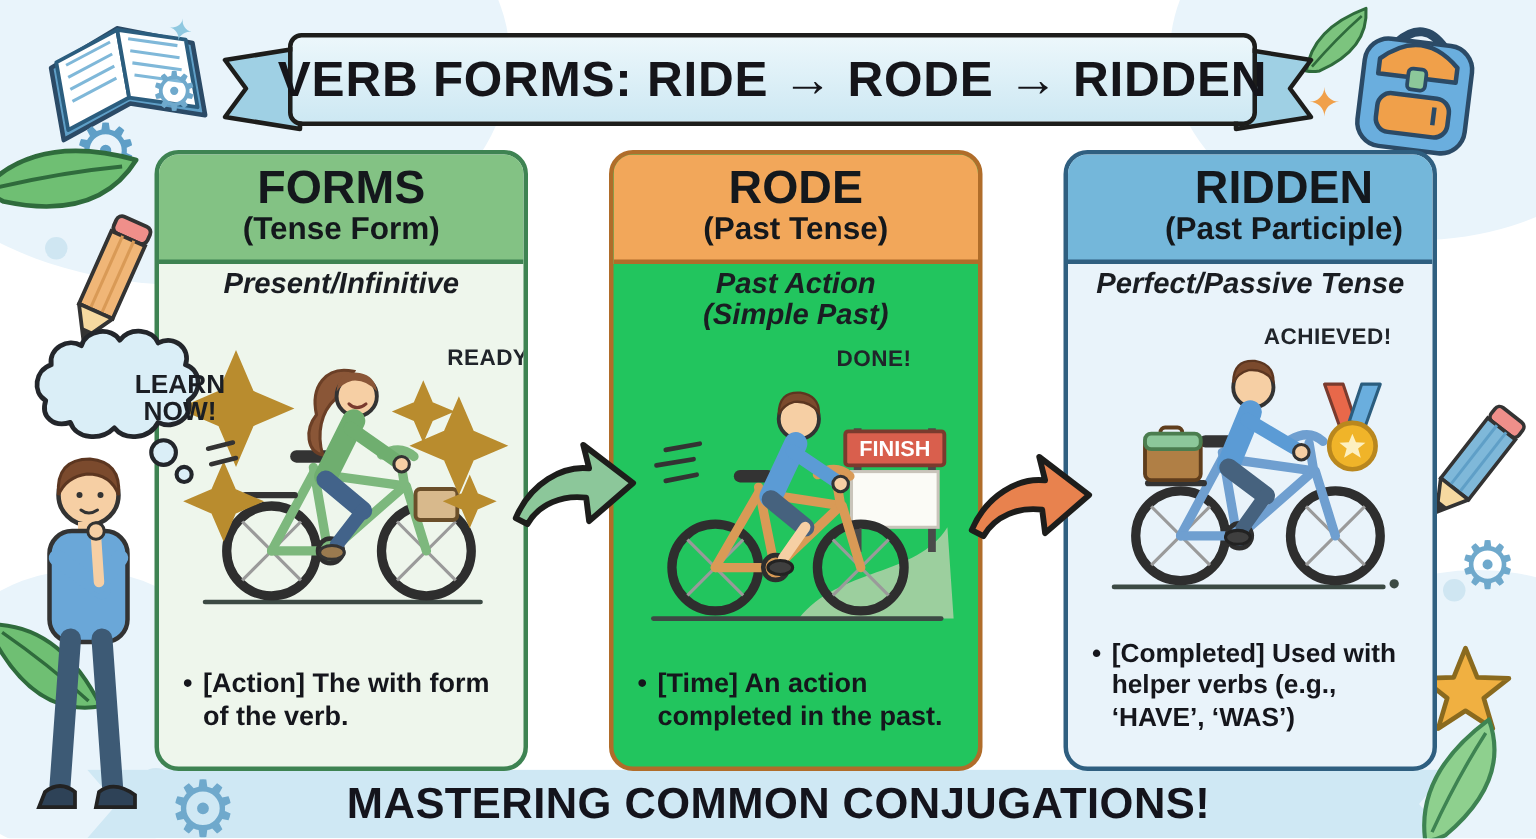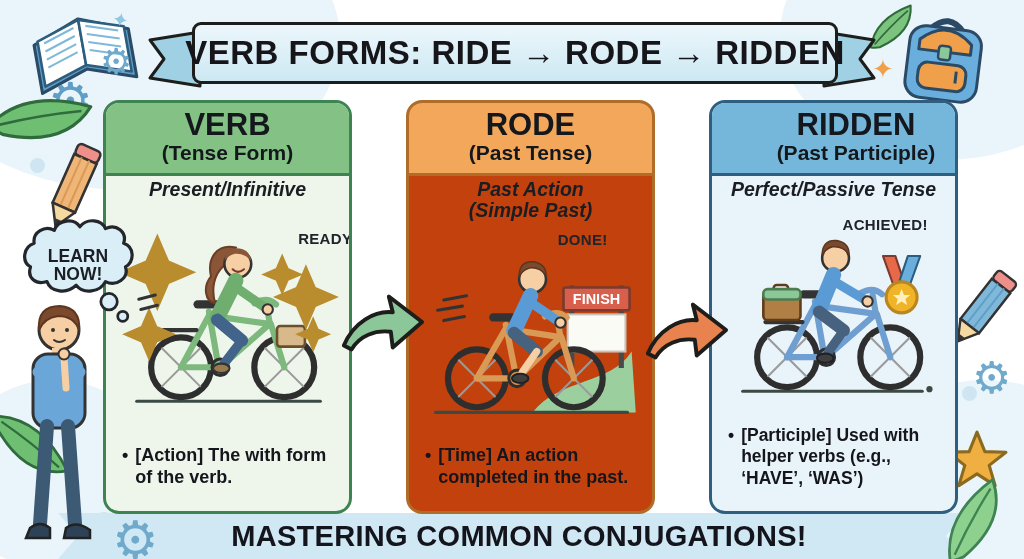--- a/index.html
+++ b/index.html
@@ -25,34 +25,34 @@
   .card-form{font-size:21px;font-weight:700;line-height:1.1;color:#14181c;}
   .card-body{flex:1;display:flex;flex-direction:column;align-items:center;padding:0 8px 12px;}
   .card-sub{font-style:italic;font-weight:700;font-size:19.5px;text-align:center;line-height:1.12;color:#1a1d22;margin-top:3px;}
   .scene{position:relative;width:100%;height:176px;margin-top:0;flex:1;}
   .scene svg{position:absolute;inset:0;width:100%;height:100%;}
   .scene-label{position:absolute;font-weight:700;font-size:15px;color:#20242a;letter-spacing:.3px;white-space:nowrap;}
   .card-bullet{display:flex;gap:7px;align-self:stretch;padding:0 8px;margin:2px 0 10px;
     font-weight:700;font-size:18px;line-height:1.22;color:#15161c;text-align:left;}
   .card-green{left:103px;border-color:#3e8352;background:#eef6ec;}
   .card-green .card-header{background:#83c284;border-color:#3e8352;}
-  .card-orange{left:406px;border-color:#b06d2a;background:#c2410c;}
+  .card-orange{left:406px;border-color:#b06d2a;background:#22c55e;}
   .card-orange .card-header{background:#f2a75a;border-color:#b06d2a;}
   .card-orange .card-sub{max-width:160px;}
   .card-blue{left:709px;border-color:#2f5f80;background:#e9f3fa;}
   .card-blue .card-header{background:#74b7da;border-color:#2f5f80;padding-left:47px;}
   .card-blue .card-bullet{font-size:17.5px;}
 
   .flow-arrow{position:absolute;z-index:8;}
 
   
   .bubble{position:absolute;left:14px;top:214px;width:128px;height:116px;z-index:9;}
   .bubble-text{position:absolute;left:14px;top:22px;width:100px;height:58px;display:flex;
     align-items:center;justify-content:center;text-align:center;font-weight:700;font-size:17.5px;
-    line-height:1.05;color:#1b1e24;}
+    line-height:1.05;color:#1b1e24;padding-left:42px;}
   .person{position:absolute;left:6px;top:292px;width:106px;height:262px;z-index:9;}
 
   
   .footer{position:absolute;left:58px;top:513px;width:908px;height:46px;background:#cfe8f4;
     clip-path:polygon(0 0,100% 0,97.8% 50%,100% 100%,0 100%,2.2% 50%);
     display:flex;align-items:center;justify-content:center;z-index:4;}
   .footer-text{font-size:29px;font-weight:700;color:#14141c;letter-spacing:.3px;white-space:nowrap;margin-left:14px;}
 
   
   .deco{position:absolute;z-index:3;}
@@ -144,21 +144,21 @@
   <svg class="deco" style="left:946px;top:430px;" width="62" height="60" viewBox="0 0 60 58">
     <polygon points="30,2 37.6,20.9 58,21.5 41.8,34.2 47.6,53.8 30,42.4 12.4,53.8 18.2,34.2 2,21.5 22.4,20.9" fill="#f0b041" stroke="#8a6a1e" stroke-width="3" stroke-linejoin="round"></polygon>
   </svg>
   <svg class="deco" style="left:926px;top:488px;transform:rotate(-40deg);z-index:5;" width="92" height="66" viewBox="0 0 100 60">
     <path d="M4 48 Q30 6 96 10 Q80 54 18 54 Q10 52 4 48 Z" fill="#8ed08e" stroke="#3e8352" stroke-width="3" stroke-linejoin="round"></path>
     <path d="M12 46 Q50 28 88 16" fill="none" stroke="#3e8352" stroke-width="2.5"></path>
   </svg>
 
   <div class="card card-green">
     <div class="card-header">
-      <div class="card-title">VERB</div>
+      <div class="card-title">FORMS</div>
       <div class="card-form">(Tense Form)</div>
     </div>
     <div class="card-body">
       <div class="card-sub">Present/Infinitive</div>
       <div class="scene">
         <svg viewBox="0 0 220 175">
           <line x1="22" y1="165" x2="200" y2="165" stroke="#3c4a44" stroke-width="3" stroke-linecap="round"></line>
           <g>
             <circle cx="65" cy="132" r="29" fill="none" stroke="#2e2e2e" stroke-width="6"></circle>
             <circle cx="165" cy="132" r="29" fill="none" stroke="#2e2e2e" stroke-width="6"></circle>
@@ -328,21 +328,21 @@
             <circle cx="143" cy="78" r="5" fill="#f6cfa4" stroke="#333333" stroke-width="2"></circle>
             <line x1="96" y1="88" x2="120" y2="106" stroke="#46627e" stroke-width="12" stroke-linecap="round"></line>
             <line x1="120" y1="106" x2="105" y2="127" stroke="#46627e" stroke-width="9" stroke-linecap="round"></line>
             <ellipse cx="102" cy="133" rx="8" ry="4.5" fill="#3f3f3f" stroke="#222222" stroke-width="2"></ellipse>
           </g>
         </svg>
         <span class="scene-label" style="left:54%;top:7%;">ACHIEVED!</span>
       </div>
       <div class="card-bullet">
         <span class="bullet-marker">•</span>
-        <span>[Participle] Used with helper verbs (e.g., ‘HAVE’, ‘WAS’)</span>
+        <span>[Completed] Used with helper verbs (e.g., ‘HAVE’, ‘WAS’)</span>
       </div>
     </div>
   </div>
 
   <svg class="flow-arrow" style="left:336px;top:282px;" width="90" height="80" viewBox="0 0 92 80">
     <path d="M8 64 C18 40 40 28 58 30 L54 14 L88 40 L58 66 L56 50 C40 48 24 54 16 68 Z" fill="#8cc79a" stroke="#1d1d1b" stroke-width="4" stroke-linejoin="round"></path>
   </svg>
   <svg class="flow-arrow" style="left:640px;top:290px;" width="90" height="80" viewBox="0 0 92 80">
     <path d="M8 64 C18 40 40 28 58 30 L54 14 L88 40 L58 66 L56 50 C40 48 24 54 16 68 Z" fill="#e8824e" stroke="#1d1d1b" stroke-width="4" stroke-linejoin="round"></path>
   </svg>

